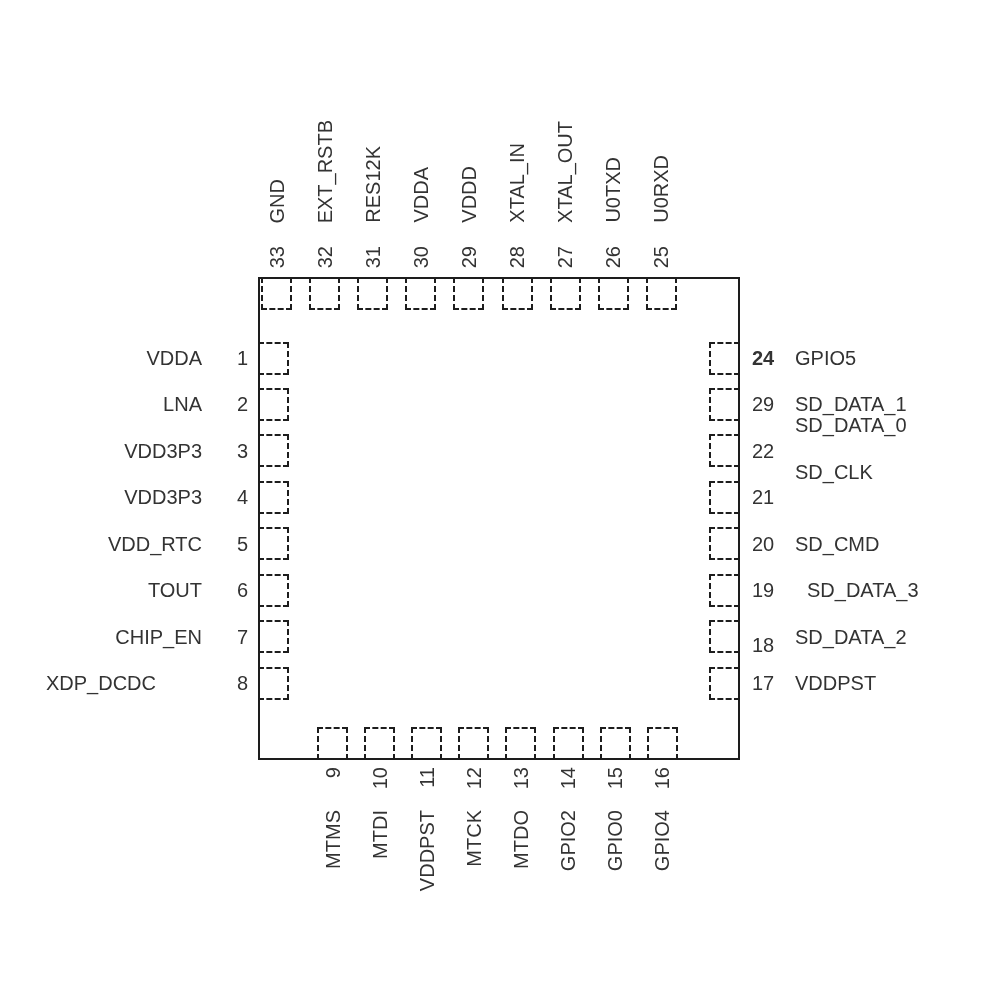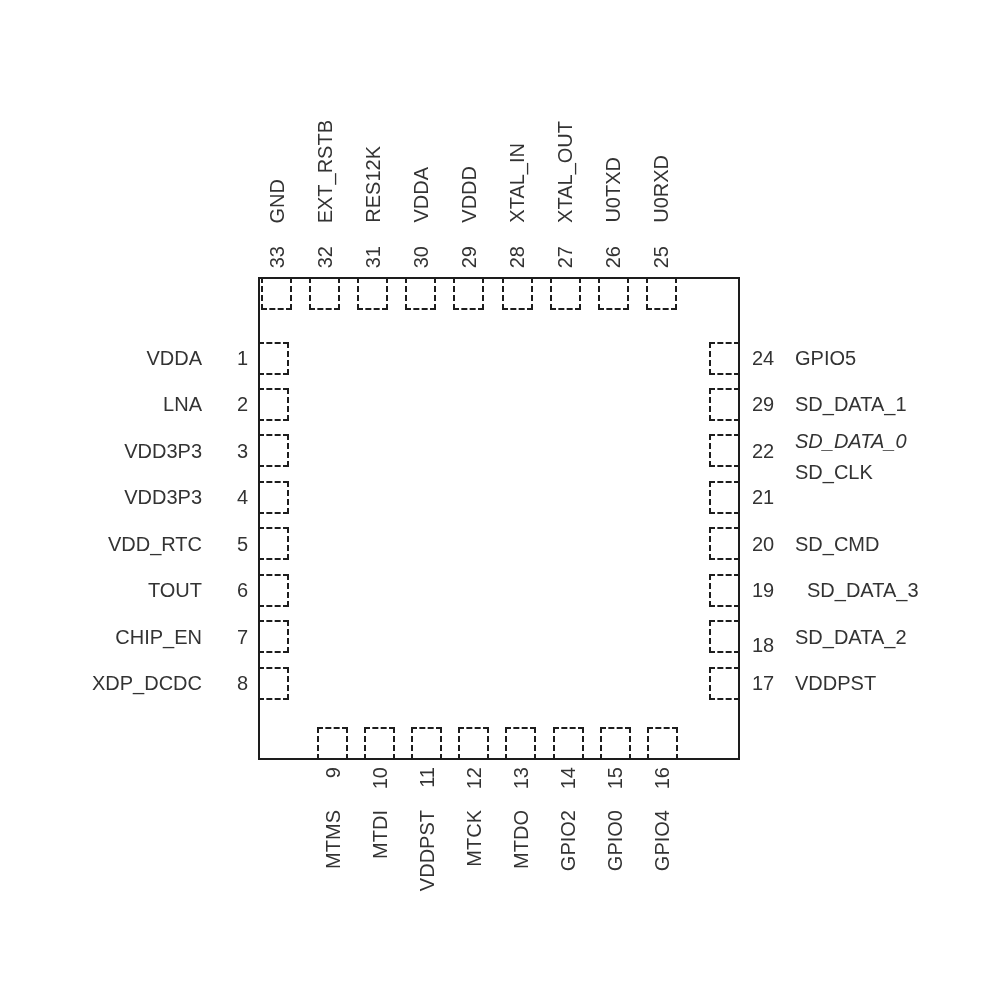--- a/index.html
+++ b/index.html
@@ -51,30 +51,30 @@
       <div class="htext alignR" style="left: 208px; top: 531.72px; width: 40px;">5</div>
       <div class="htext alignR" style="left: 0px; top: 531.72px; width: 202px;">VDD_RTC</div>
       <div class="pad" style="left: 258px; top: 573.65px; width: 31px; height: 33px;"></div>
       <div class="htext alignR" style="left: 208px; top: 578.15px; width: 40px;">6</div>
       <div class="htext alignR" style="left: 0px; top: 578.15px; width: 202px;">TOUT</div>
       <div class="pad" style="left: 258px; top: 620.08px; width: 31px; height: 33px;"></div>
       <div class="htext alignR" style="left: 208px; top: 624.58px; width: 40px;">7</div>
       <div class="htext alignR" style="left: 0px; top: 624.58px; width: 202px;">CHIP_EN</div>
       <div class="pad" style="left: 258px; top: 666.51px; width: 31px; height: 33px;"></div>
       <div class="htext alignR" style="left: 208px; top: 671.01px; width: 40px;">8</div>
-      <div class="htext alignR" style="left: 0px; top: 671.01px; width: 202px;">XDP_DCDC</div>
+      <div class="htext alignR" style="left: 0px; top: 671.01px; width: 202px; text-align: center;">XDP_DCDC</div>
       <div class="pad" style="left: 709px; top: 341.5px; width: 31px; height: 33px;"></div>
-      <div class="htext" style="left: 752px; top: 346px; width: 40px;">24</div>
+      <div class="htext" style="left: 752px; top: 346px; width: 40px; font-weight: bold;">24</div>
       <div class="htext" style="left: 795px; top: 346px; width: 200px;">GPIO5</div>
       <div class="pad" style="left: 709px; top: 387.93px; width: 31px; height: 33px;"></div>
       <div class="htext" style="left: 752px; top: 392.43px; width: 40px;">29</div>
       <div class="htext" style="left: 795px; top: 392.43px; width: 200px;">SD_DATA_1</div>
       <div class="pad" style="left: 709px; top: 434.36px; width: 31px; height: 33px;"></div>
       <div class="htext" style="left: 752px; top: 438.86px; width: 40px;">22</div>
-      <div class="htext" style="left: 795px; top: 429px; width: 200px; font-style: italic;">SD_DATA_0</div>
+      <div class="htext" style="left: 795px; top: 413px; width: 200px;">SD_DATA_0</div>
       <div class="pad" style="left: 709px; top: 480.79px; width: 31px; height: 33px;"></div>
       <div class="htext" style="left: 752px; top: 485.29px; width: 40px;">21</div>
       <div class="htext" style="left: 795px; top: 460px; width: 200px;">SD_CLK</div>
       <div class="pad" style="left: 709px; top: 527.22px; width: 31px; height: 33px;"></div>
       <div class="htext" style="left: 752px; top: 531.72px; width: 40px;">20</div>
       <div class="htext" style="left: 795px; top: 531.72px; width: 200px;">SD_CMD</div>
       <div class="pad" style="left: 709px; top: 573.65px; width: 31px; height: 33px;"></div>
       <div class="htext" style="left: 752px; top: 578.15px; width: 40px;">19</div>
       <div class="htext" style="left: 795px; top: 578.15px; width: 200px; margin-left: 12px;">SD_DATA_3</div>
       <div class="pad" style="left: 709px; top: 620.08px; width: 31px; height: 33px;"></div>

